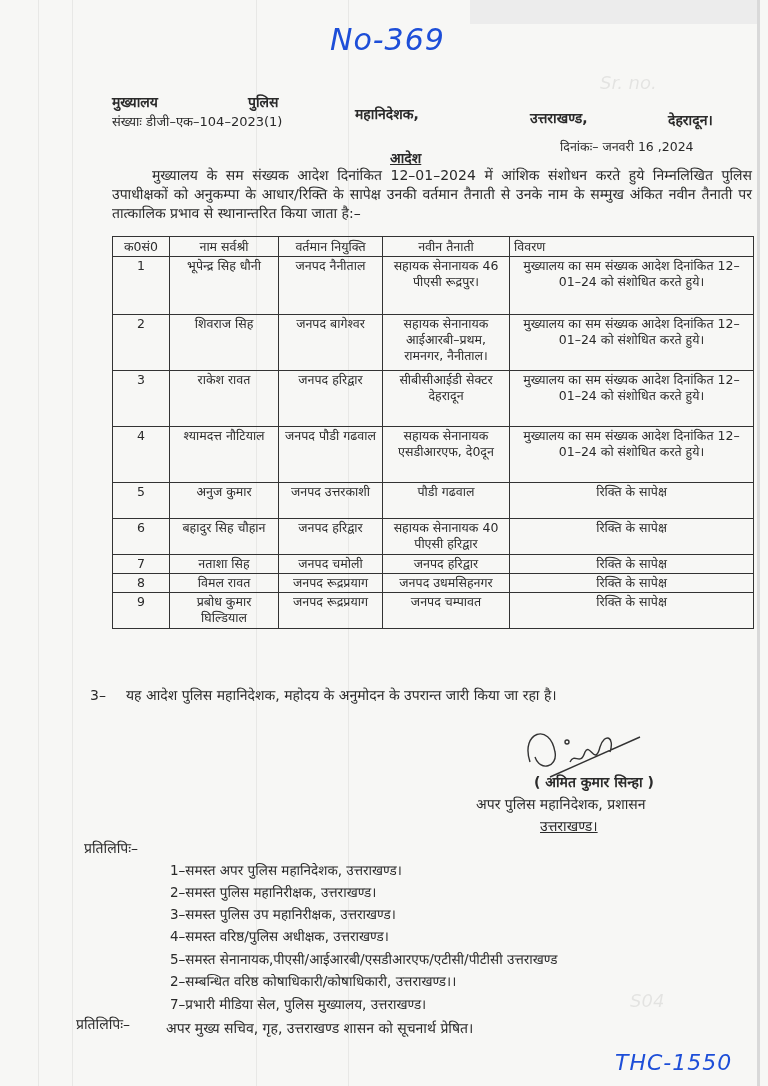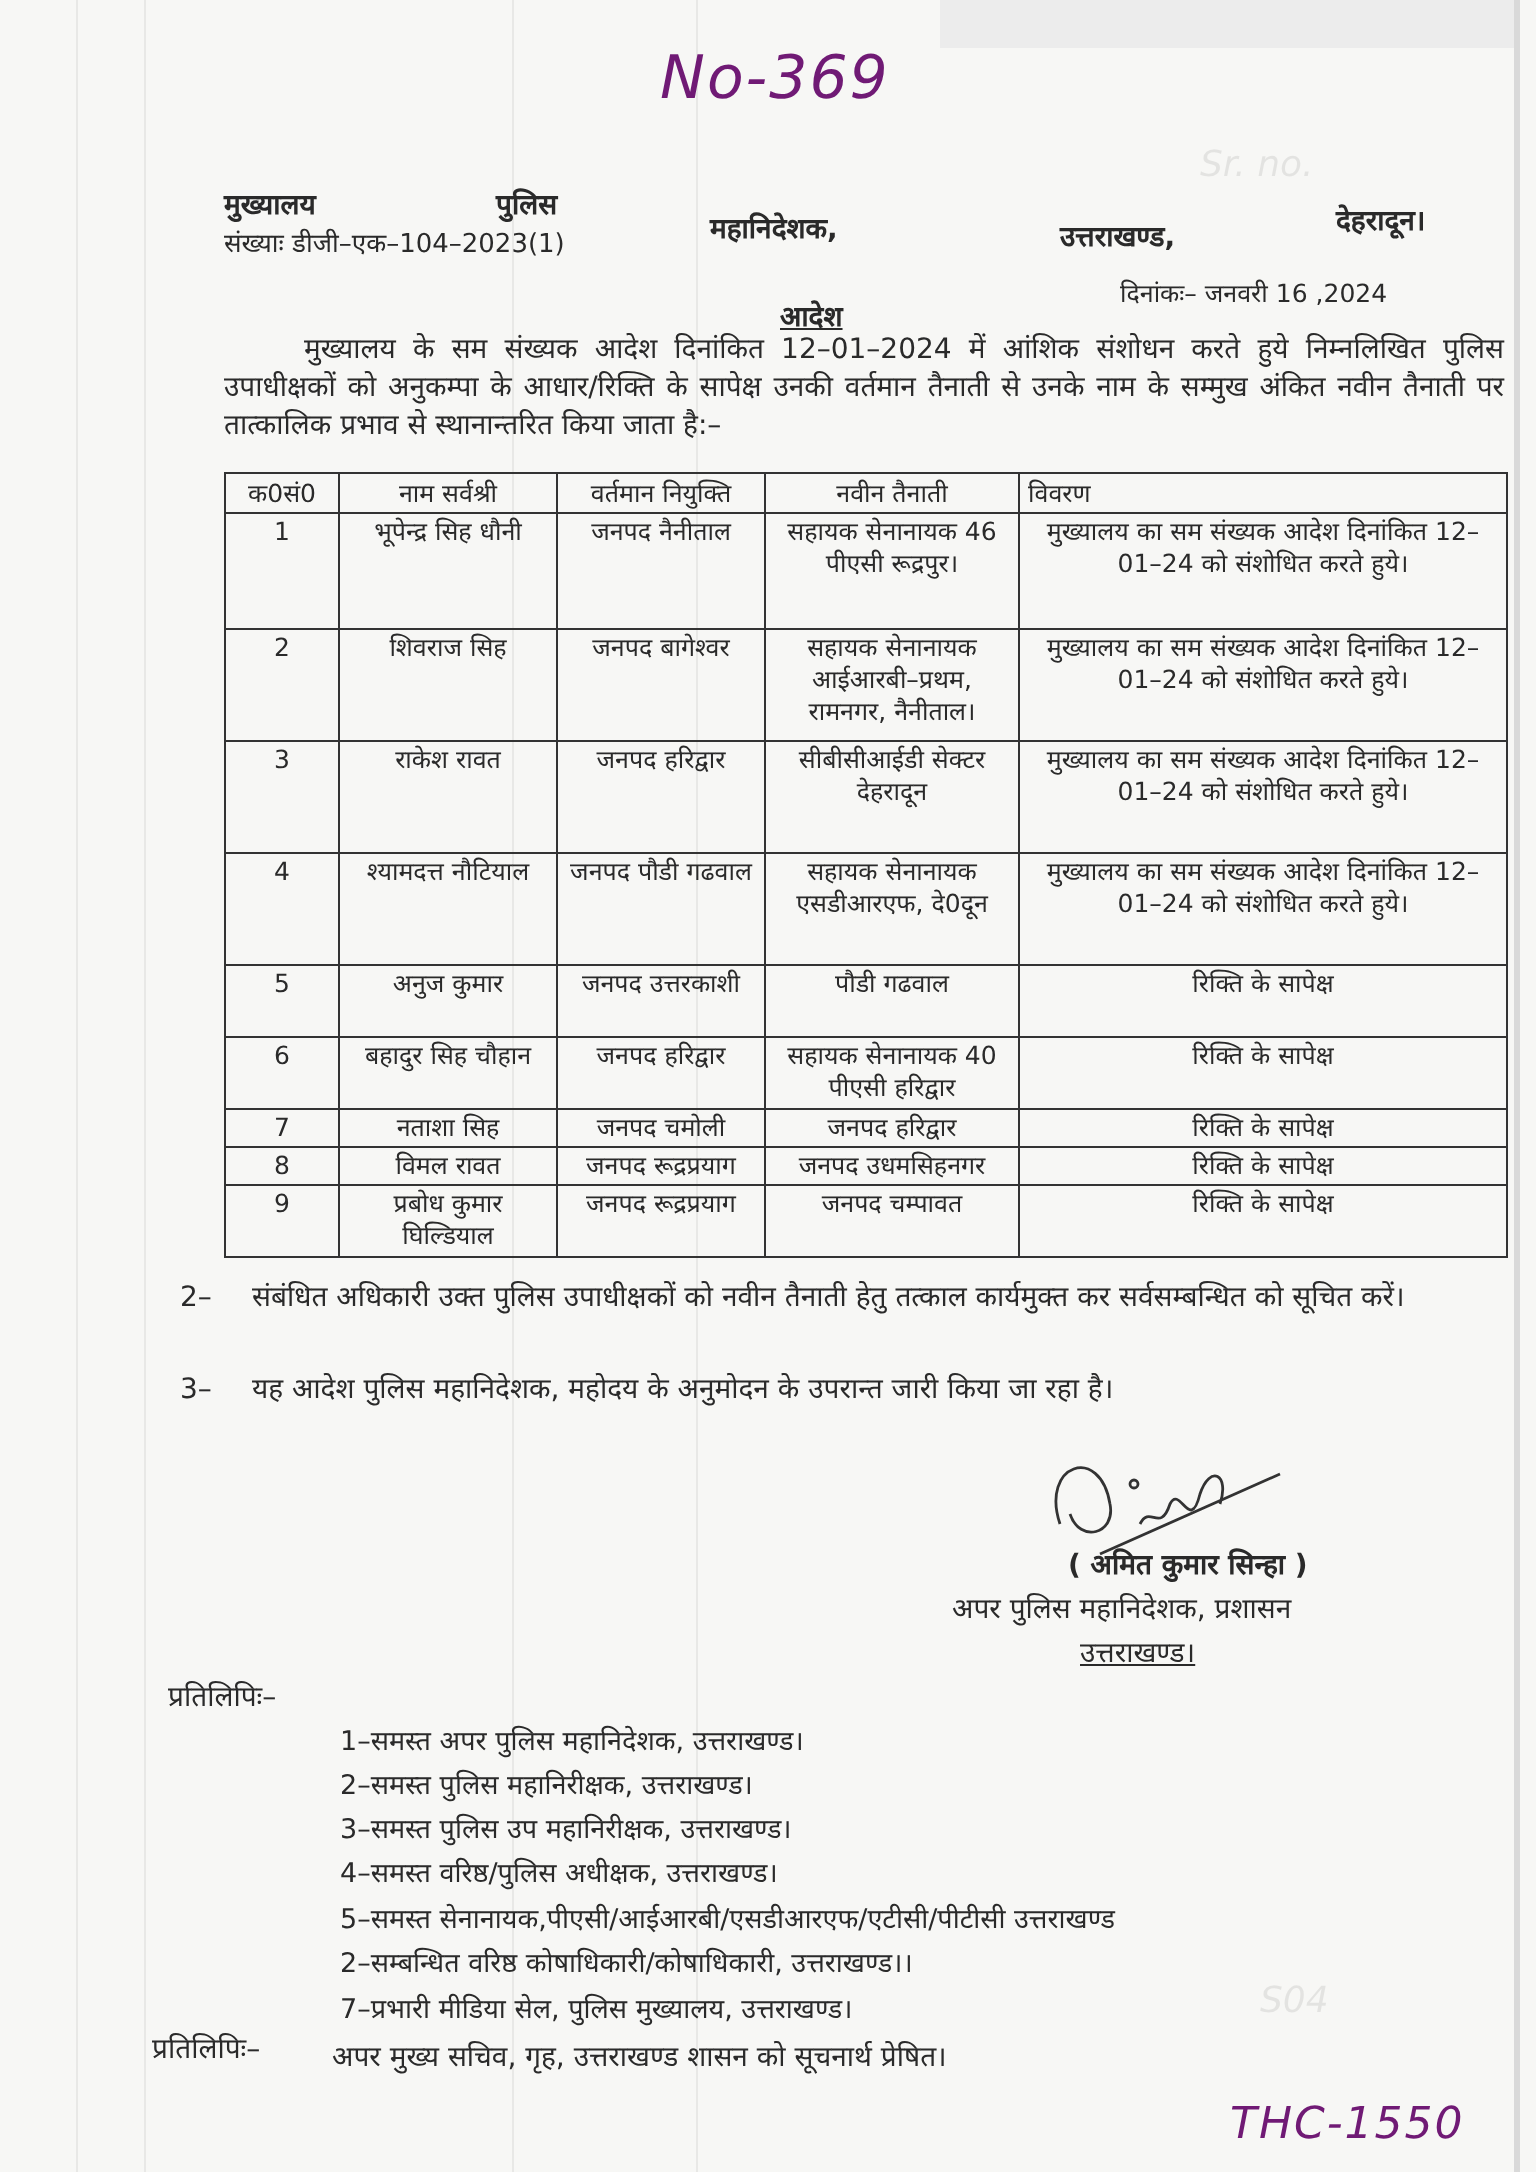--- a/index.html
+++ b/index.html
@@ -6,21 +6,21 @@
   body {
     width: 768px; height: 1086px; position: relative; overflow: hidden;
     background: #f7f7f5;
     font-family: "DejaVu Sans", "Liberation Sans", sans-serif;
     color: #2a2a2a;
   }
   .page { position: absolute; left: 0; top: 0; width: 768px; height: 1086px; }
   .vline { position: absolute; top: 0; bottom: 0; width: 1px; background: rgba(0,0,0,0.06); }
   .edge-right { position: absolute; right: 8px; top: 0; bottom: 0; width: 3px; background: #d9d9d9; }
   .top-strip { position: absolute; left: 470px; top: 0; width: 290px; height: 24px; background: #ececec; }
-  .hand { position: absolute; font-family: "DejaVu Sans", sans-serif; font-weight: 300; color: #701a75; letter-spacing: 1px; }
+  .hand { position: absolute; font-family: "DejaVu Sans", sans-serif; font-weight: 300; color: #1d4ed8; letter-spacing: 1px; }
   .hand-no { left: 330px; top: 22px; font-size: 30px; font-style: italic; }
   .hand-thc { left: 615px; top: 1050px; font-size: 22px; font-style: italic; }
   .ghost { position: absolute; color: rgba(0,0,0,0.08); font-size: 18px; font-style: italic; }
   .abs { position: absolute; white-space: nowrap; }
   .f14 { font-size: 14px; }
   .f13 { font-size: 13px; }
   .f12 { font-size: 12.5px; }
   .bold { font-weight: bold; }
   .u { text-decoration: underline; }
   .para { position: absolute; left: 112px; width: 640px; font-size: 14px; line-height: 19px; text-align: justify; }
@@ -56,21 +56,21 @@
 
   <div class="ghost" style="left:600px;top:72px">Sr. no.</div>
   <div class="ghost" style="left:630px;top:990px">S04</div>
 
   <div class="hand hand-no">No-369</div>
 
   <div class="abs f14 bold" style="left:112px;top:92px">मुख्यालय</div>
   <div class="abs f14 bold" style="left:248px;top:92px">पुलिस</div>
   <div class="abs f14 bold" style="left:355px;top:104px">महानिदेशक,</div>
   <div class="abs f14 bold" style="left:530px;top:108px">उत्तराखण्ड,</div>
-  <div class="abs f14 bold" style="left:668px;top:100px">देहरादून।</div>
+  <div class="abs f14 bold" style="left:668px;top:110px">देहरादून।</div>
   <div class="abs f13" style="left:112px;top:112px">संख्याः डीजी–एक–104–2023(1)</div>
   <div class="abs f12" style="left:560px;top:138px">दिनांकः– जनवरी 16 ,2024</div>
   <div class="abs f14 bold u" style="left:390px;top:148px">आदेश</div>
 
   <div class="para" style="top:166px;text-indent:40px">मुख्यालय के सम संख्यक आदेश दिनांकित 12–01–2024 में आंशिक संशोधन करते हुये निम्नलिखित पुलिस उपाधीक्षकों को अनुकम्पा के आधार/रिक्ति के सापेक्ष उनकी वर्तमान तैनाती से उनके नाम के सम्मुख अंकित नवीन तैनाती पर तात्कालिक प्रभाव से स्थानान्तरित किया जाता है:–</div>
 
   <table class="posting">
     <thead>
       <tr>
         <th>क0सं0</th>
@@ -140,23 +140,20 @@
       <tr style="height:36px">
         <td class="sn">9</td>
         <td>प्रबोध कुमार घिल्डियाल</td>
         <td>जनपद रूद्रप्रयाग</td>
         <td>जनपद चम्पावत</td>
         <td>रिक्ति के सापेक्ष</td>
       </tr>
     </tbody>
   </table>
 
-  <div class="para" style="top:640px;left:90px;width:662px">
-    <span class="num">2–</span><span>संबंधित अधिकारी उक्त पुलिस उपाधीक्षकों को नवीन तैनाती हेतु तत्काल कार्यमुक्त कर सर्वसम्बन्धित को सूचित करें।</span>
-  </div>
   <div class="para" style="top:686px;left:90px;width:662px">
     <span class="num">3–</span><span>यह आदेश पुलिस महानिदेशक, महोदय के अनुमोदन के उपरान्त जारी किया जा रहा है।</span>
   </div>
 
   <svg class="sig" viewBox="0 0 140 60">
     <path d="M10 40 C0 10, 30 0, 35 30 C38 45, 20 50, 15 35 M45 20 a2 2 0 1 0 4 0 a2 2 0 1 0 -4 0 M50 40 C55 30, 60 45, 65 30 C70 20, 75 45, 80 25 C85 10, 95 15, 90 30 M30 55 L120 15" fill="none" stroke="#333" stroke-width="1.4"></path>
   </svg>
   <div class="abs f14 bold" style="left:534px;top:772px">( अमित कुमार सिन्हा )</div>
   <div class="abs f14" style="left:476px;top:794px">अपर पुलिस महानिदेशक, प्रशासन</div>
   <div class="abs f14 u" style="left:540px;top:816px">उत्तराखण्ड।</div>

